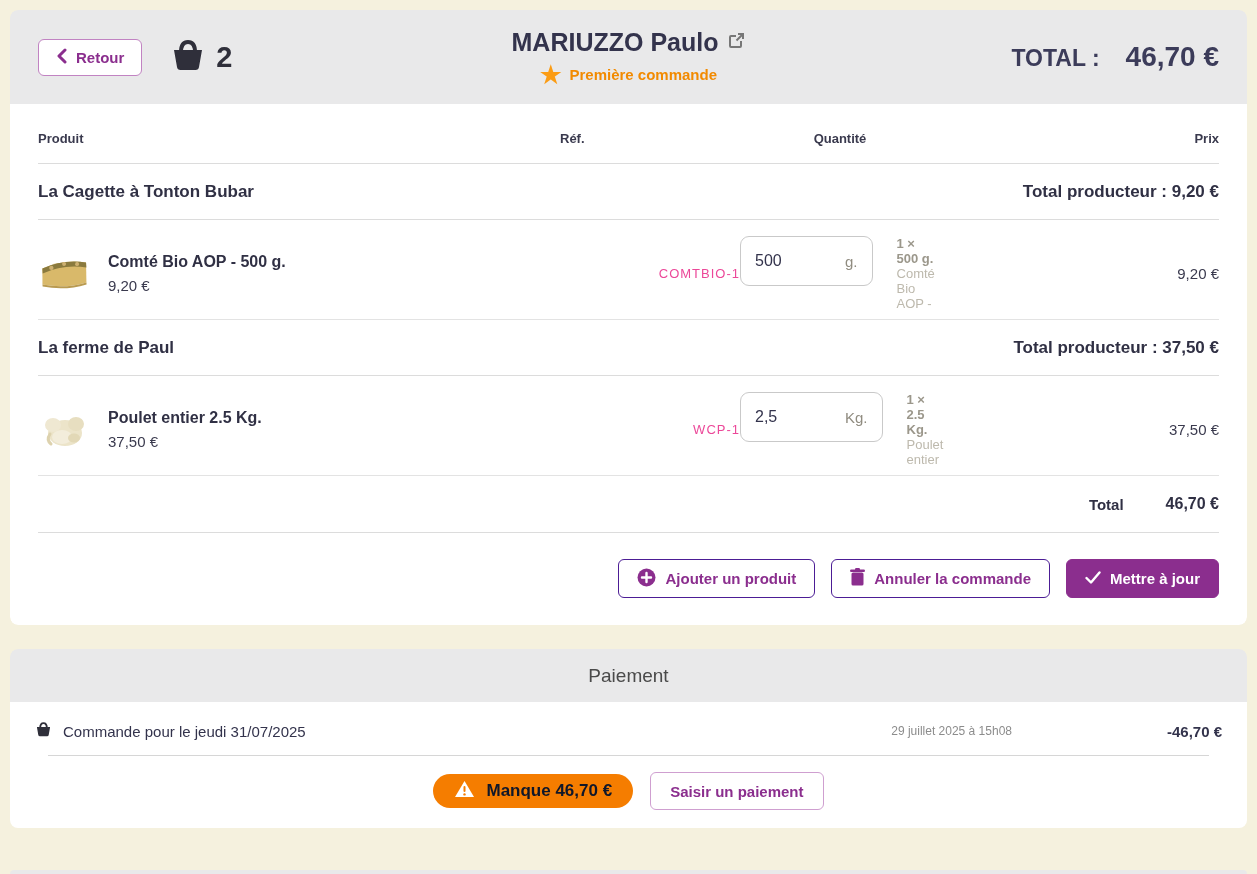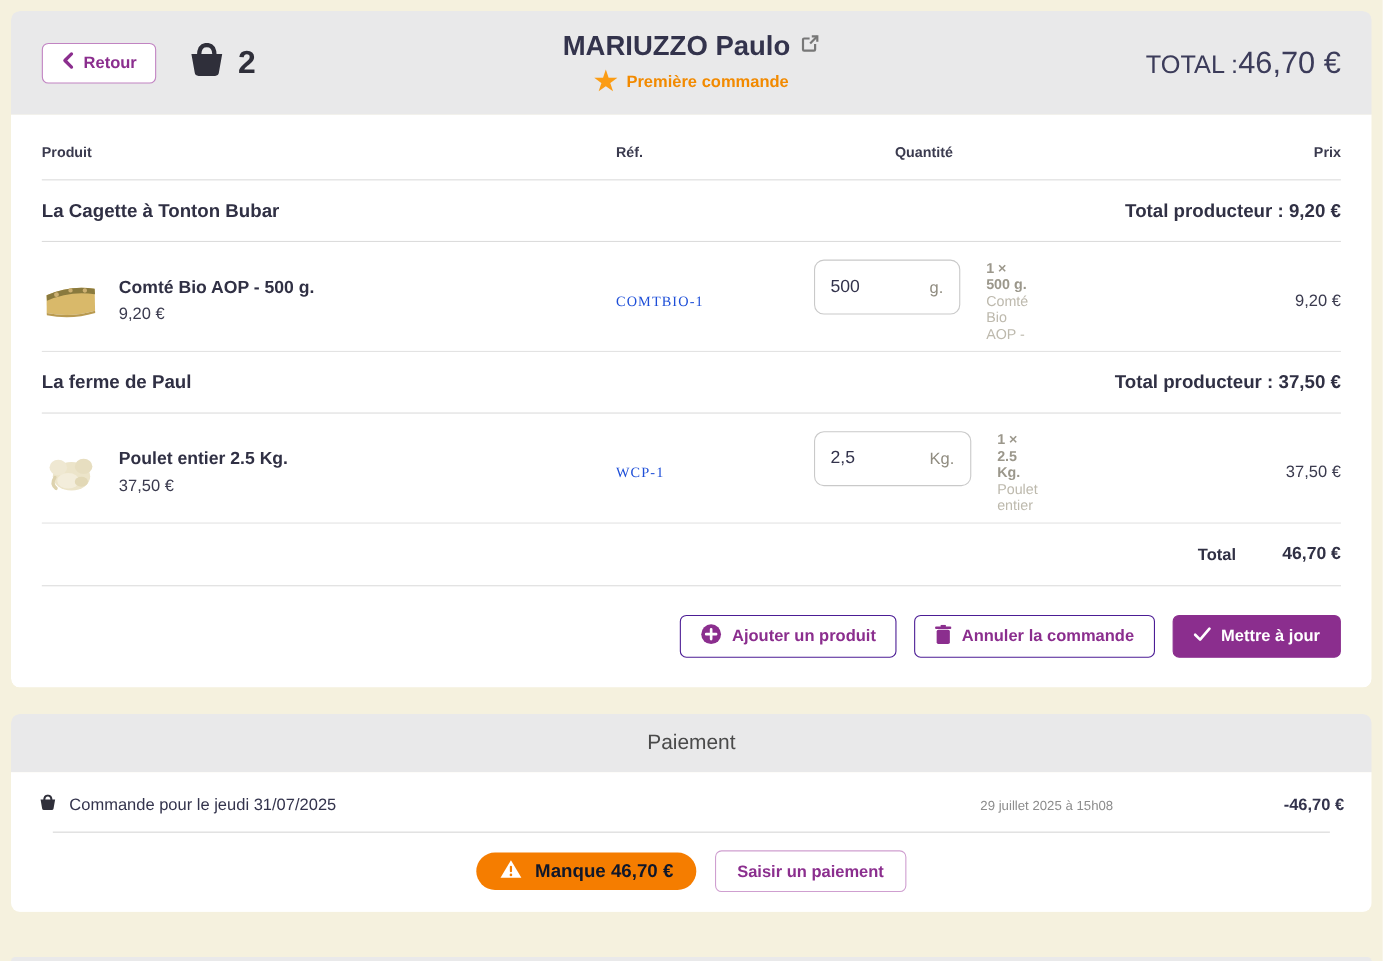--- a/index.html
+++ b/index.html
@@ -44,21 +44,21 @@
     gap:6px; pointer-events:none;
   }
   .customer-line { display:flex; align-items:center; gap:10px; pointer-events:auto; }
   .customer-name { font-size:25px; font-weight:bold; color:#33334c; }
   .first-order {
     display:flex; align-items:center; gap:8px; pointer-events:auto;
     color:#f28a00; font-weight:bold; font-size:15px;
   }
   .star-glyph { color:#fb9c14; font-size:24px; line-height:1; }
 
-  .header-right { display:flex; align-items:baseline; gap:0; color:#3c3c5a; }
+  .header-right { display:flex; align-items:baseline; gap:26px; color:#3c3c5a;font-weight:bold; }
   .total-label { font-size:23px; }
   .total-value { font-size:28px; }
 
   
   .order-body { background:#fff; padding:0 28px; border-radius:0 0 8px 8px; }
   .row { display:flex; align-items:center; }
   .col-product { width:522px; }
   .col-ref { width:180px; }
   .col-qty { width:200px; }
   .col-price { flex:1; text-align:right; }
@@ -69,22 +69,22 @@
 
   .producer-row { padding:18px 0 17px; border-bottom:1px solid #dcdcdc; justify-content:space-between; }
   .producer-name, .producer-total { font-size:17px; font-weight:bold; color:#303044; }
 
   .product-row { padding:16px 0 8px; border-bottom:1px solid #e3e3e3; }
   .product-cell { display:flex; align-items:center; gap:18px; }
   .product-img { width:52px; height:46px; flex:0 0 auto; }
   .product-name { font-size:16px; font-weight:bold; color:#303044; margin-bottom:6px; }
   .product-unit-price { font-size:15px; color:#3a3a4e; }
   .ref-text {
-    font-family:Liberation Serif, serif;
-    font-size:13px; color:#1d4ed8; letter-spacing:1px;
+    font-family:Liberation Sans, sans-serif;
+    font-size:13px; color:#ec4899; letter-spacing:1px;text-align:right;
   }
   .qty-cell { display:flex; flex-direction:row; gap:24px; }
   .qty-box {
     width:173px; height:50px;
     border:1px solid #c9c9c9; border-radius:9px; background:#fff;
     display:flex; align-items:center; justify-content:space-between;
     padding:0 14px;
   }
   .qty-input {
     border:none; outline:none; width:90px;

